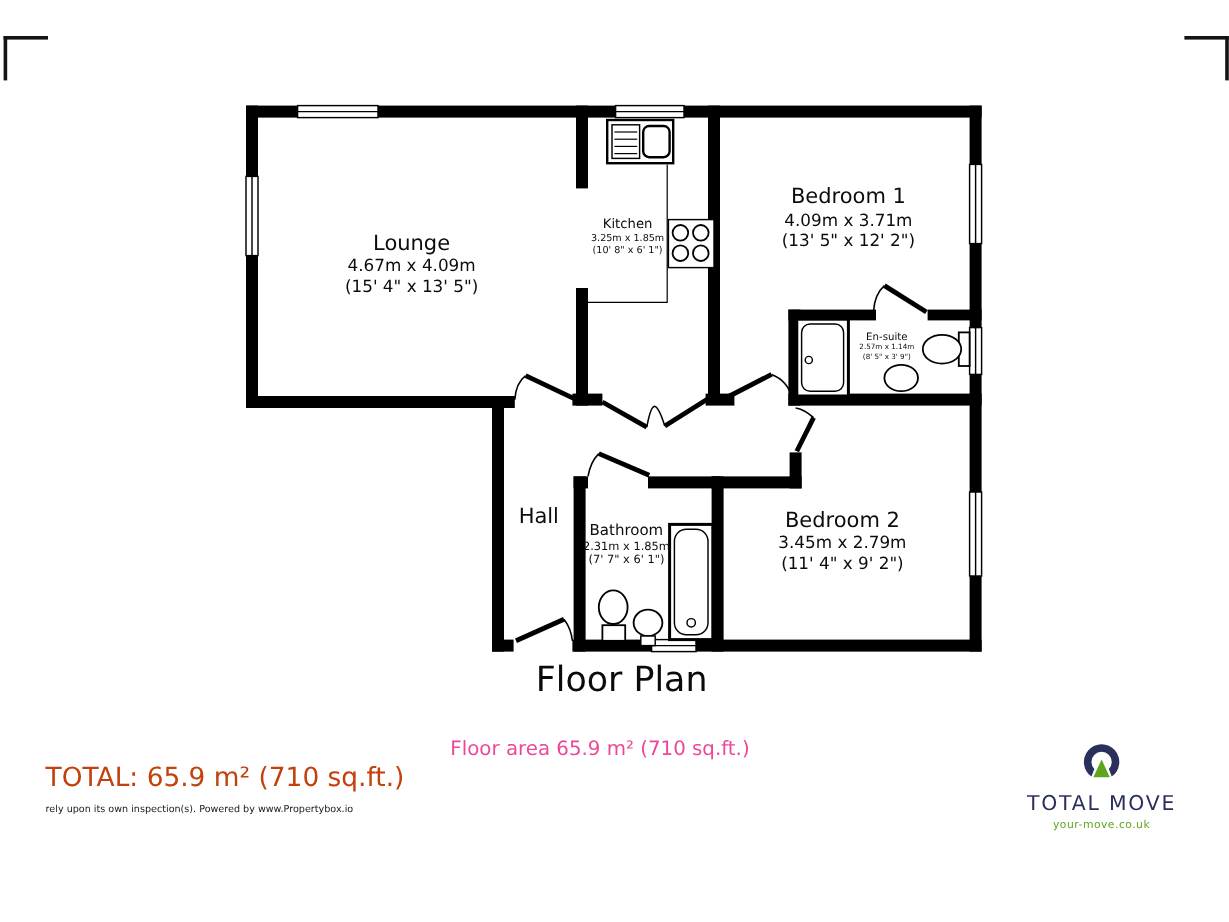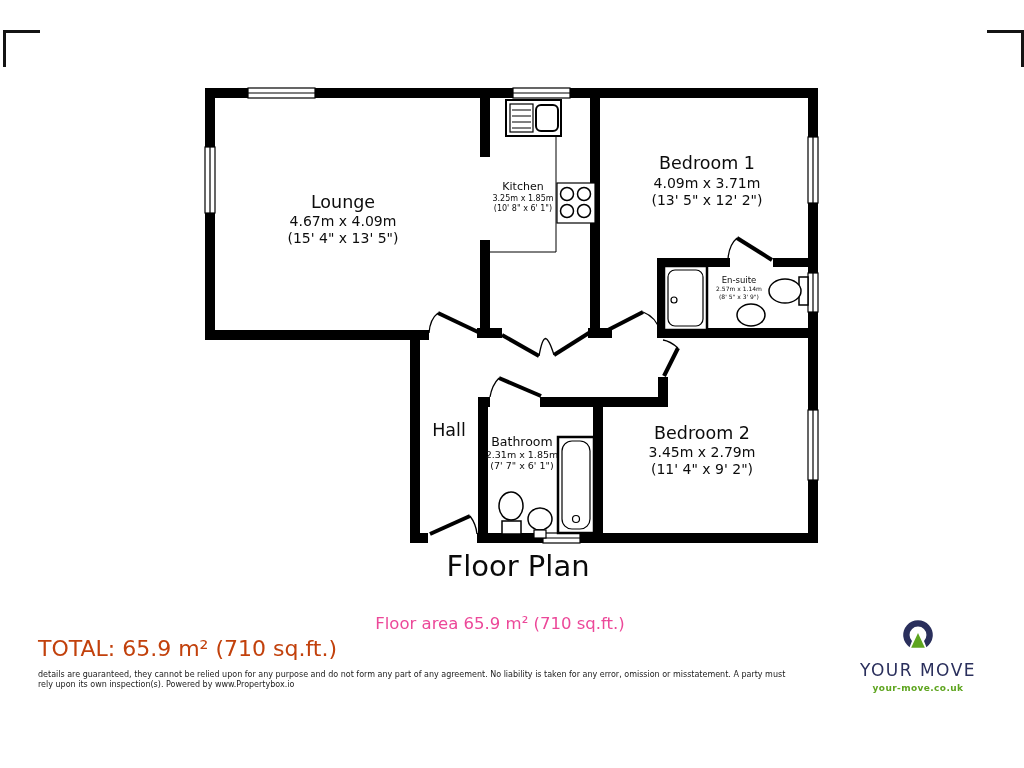--- a/index.html
+++ b/index.html
@@ -21,21 +21,21 @@
   .room-ename{font-size:8.5px;fill:#0c0c0c;}
   .room-esub{font-size:6px;fill:#0c0c0c;}
   .center-block{position:absolute;left:0;width:1000px;text-align:center;}
   #floor-plan-title{top:549px;font-size:29px;color:#0a0a0a;margin-left:18px;}
   #floor-area-subtitle{top:614px;font-size:16.5px;color:#ec4899;}
   #total-line{position:absolute;left:38px;top:636px;font-size:22px;color:#c2410c;}
   #disclaimer{position:absolute;left:38px;top:670px;font-size:8px;line-height:10.4px;color:#1a1a1a;width:800px;}
   #disclaimer div{white-space:nowrap;}
   #logo{position:absolute;left:853px;top:616px;width:130px;text-align:center;}
   #logo-name{font-size:17px;letter-spacing:1.5px;color:#2a2f5c;margin-top:2px;}
-  #logo-url{font-size:9px;font-weight:bold;letter-spacing:0.4px;color:#5ea51f;margin-top:3px;}
+  #logo-url{font-size:9px;font-weight:normal;letter-spacing:0.4px;color:#5ea51f;margin-top:3px;}
 </style>
 </head>
 <body>
 
 <div class="corner tl"></div>
 <div class="corner tr"></div>
 
 <svg id="plan-svg" width="1024" height="560" viewBox="0 0 1024 560">
 
   <g fill="#000000">
@@ -203,24 +203,23 @@
     <text class="room-mid" x="702" y="457">3.45m x 2.79m</text>
     <text class="room-mid" x="702" y="474">(11' 4" x 9' 2")</text>
   </g>
 </svg>
 
 <div id="floor-plan-title" class="center-block">Floor Plan</div>
 <div id="floor-area-subtitle" class="center-block">Floor area 65.9 m² (710 sq.ft.)</div>
 <div id="total-line">TOTAL: 65.9 m² (710 sq.ft.)</div>
 
 <div id="disclaimer">
-  <div>details are guaranteed, they cannot be relied upon for any purpose and do not form any part of any agreement. No liability is taken for any error, omission or misstatement. A party must</div>
   <div>rely upon its own inspection(s). Powered by www.Propertybox.io</div>
 </div>
 
 <div id="logo">
   <svg width="38" height="38" viewBox="-18 -18 36 36">
     <path d="M -8,11.5 A 14,14 0 1 1 8,11.5 L 5.7,5.6 A 8,8 0 1 0 -5.7,5.6 Z" fill="#2a2f5c"></path>
     <polygon points="-6.5,12 6.5,12 0,-2" fill="#5ea51f"></polygon>
   </svg>
-  <div id="logo-name">YOUR MOVE</div>
+  <div id="logo-name">TOTAL MOVE</div>
   <div id="logo-url">your-move.co.uk</div>
 </div>
 
 </body></html>

